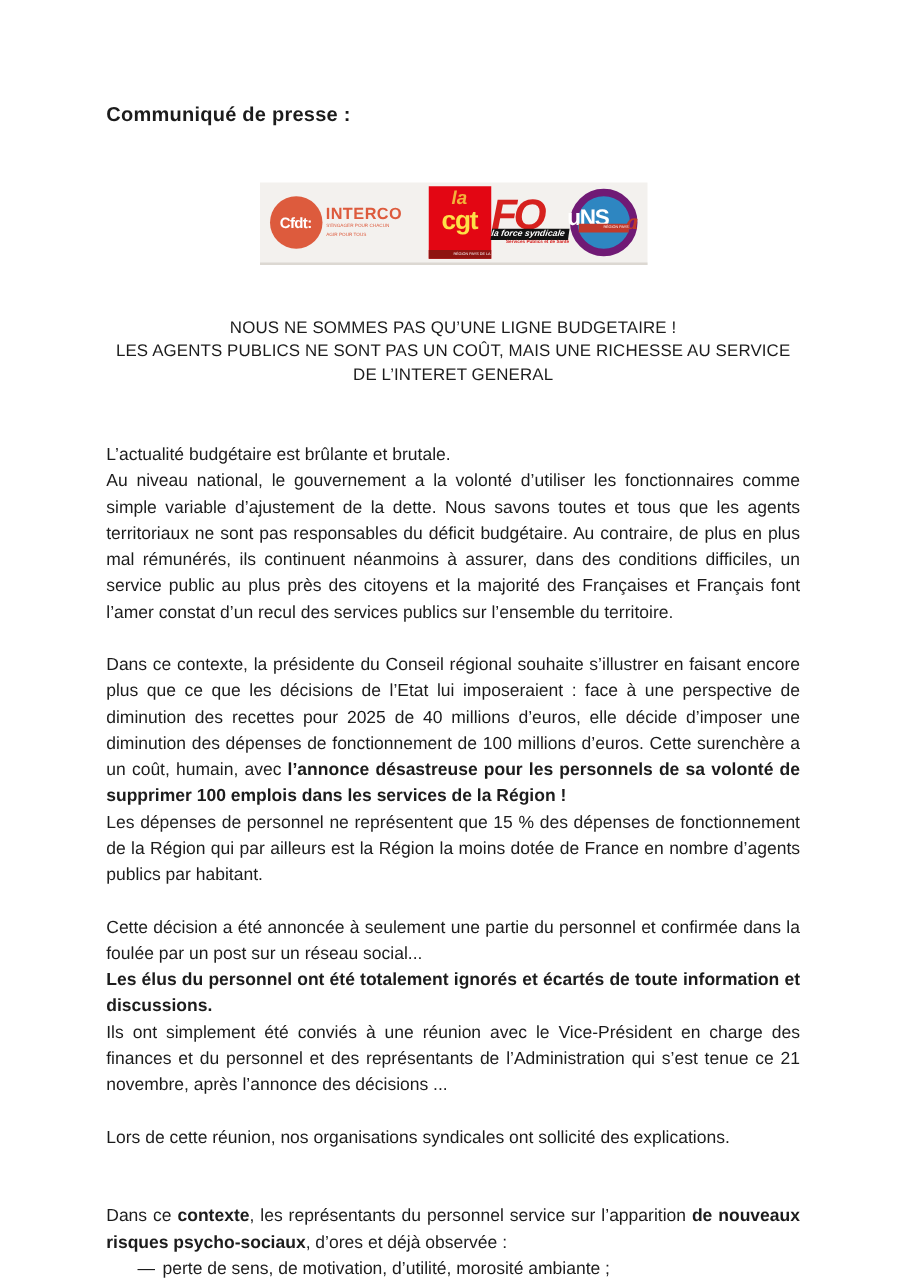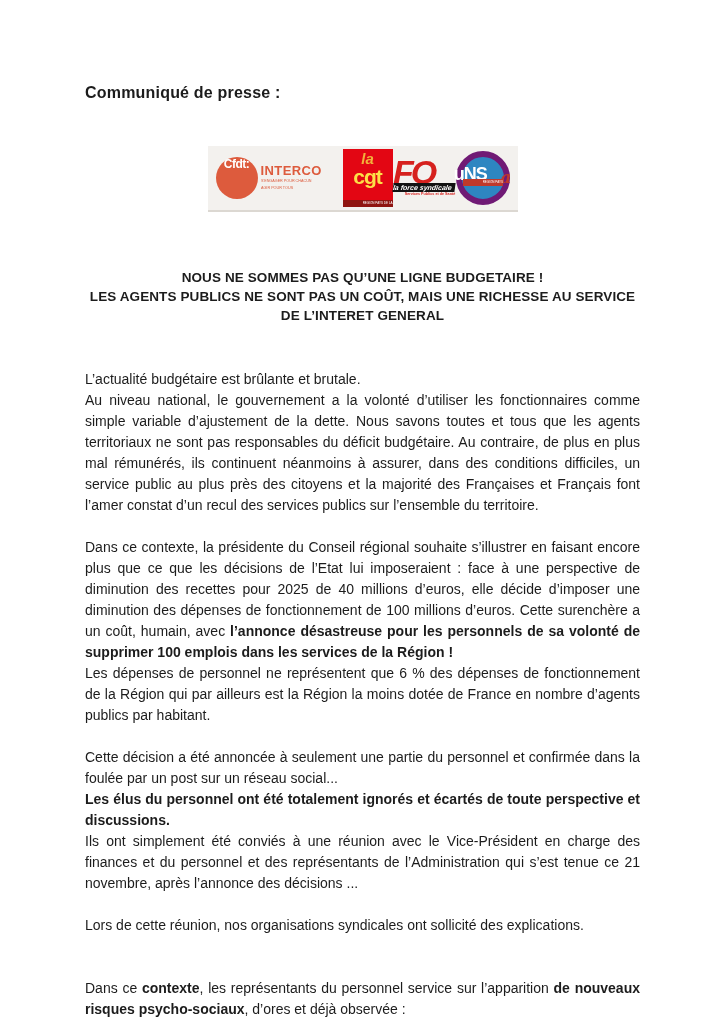--- a/index.html
+++ b/index.html
@@ -37,21 +37,21 @@
     align-items: center;
     justify-content: space-between;
     padding: 0 8px;
   }
   .logo { display: flex; align-items: center; }
 
   
   .cfdt-circle {
     width: 42px; height: 42px; border-radius: 50%;
     background: #dd5b3d; color: #ffffff;
-    display: flex; align-items: flex-start; justify-content: center;
+    display: flex; align-items: center; justify-content: center;
     font-weight: bold; font-size: 12px; letter-spacing: -0.5px;
     flex: none;
   }
   .cfdt-right { margin-left: 3px; line-height: 1.1; }
   .cfdt-name { color: #dd5b3d; font-weight: bold; font-size: 13px; letter-spacing: 0.4px; }
   .cfdt-tag  { color: #dd5b3d; font-size: 6px; transform: scale(0.62); transform-origin: left center; white-space: nowrap; line-height: 1.2; }
 
   
   .cgt-box {
     width: 50px; height: 58px; background: #e30613;
@@ -100,23 +100,23 @@
   .unsa-accent  { color: #c0392b; font-family: "DejaVu Serif", serif; font-style: italic; font-weight: bold; font-size: 16px; margin-top: -2px; }
   .unsa-banner {
     position: absolute; left: 1px; right: 1px; bottom: 13px; height: 7px;
     background: #c0392b; color: #ffffff; font-size: 6px; line-height: 7px;
     text-align: center; white-space: nowrap; overflow: hidden;
   }
   .unsa-banner span { display: inline-block; transform: scale(0.5); transform-origin: center; }
 
   
   .headline {
-    margin: 56px auto 0;
+    margin: 40px auto 0;
     text-align: center;
-    font-weight: bold;
+    font-weight: normal;
     font-size: 13.5px;
     line-height: 19px;
     letter-spacing: 0.1px;
   }
 
   
   .body-text { margin-top: 44px; font-size: 14px; line-height: 21px; text-align: justify; }
   .body-text p { margin: 0; }
   .group { margin-bottom: 21px; }
   .group-gap-large { margin-top: 42px; }
@@ -177,26 +177,26 @@
 
   <div class="body-text">
 
     <div class="group">
       <p>L’actualité budgétaire est brûlante et brutale.</p>
       <p>Au niveau national, le gouvernement a la volonté d’utiliser les fonctionnaires comme simple variable d’ajustement de la dette. Nous savons toutes et tous que les agents territoriaux ne sont pas responsables du déficit budgétaire. Au contraire, de plus en plus mal rémunérés, ils continuent néanmoins à assurer, dans des conditions difficiles, un service public au plus près des citoyens et la majorité des Françaises et Français font l’amer constat d’un recul des services publics sur l’ensemble du territoire.</p>
     </div>
 
     <div class="group">
       <p><span>Dans ce contexte, la présidente du Conseil régional souhaite s’illustrer en faisant encore plus que ce que les décisions de l’Etat lui imposeraient : face à une perspective de diminution des recettes pour 2025 de 40 millions d’euros, elle décide d’imposer une diminution des dépenses de fonctionnement de 100 millions d’euros. Cette surenchère a un coût, humain, avec </span><span class="b">l’annonce désastreuse pour les personnels de sa volonté de supprimer 100 emplois dans les services de la Région !</span></p>
-      <p>Les dépenses de personnel ne représentent que 6 % des dépenses de fonctionnement de la Région qui par ailleurs est la Région la moins dotée de France en nombre d’agents publics par habitant.</p>
+      <p>Les dépenses de personnel ne représentent que 15 % des dépenses de fonctionnement de la Région qui par ailleurs est la Région la moins dotée de France en nombre d’agents publics par habitant.</p>
     </div>
 
     <div class="group">
       <p>Cette décision a été annoncée à seulement une partie du personnel et confirmée dans la foulée par un post sur un réseau social...</p>
-      <p class="b">Les élus du personnel ont été totalement ignorés et écartés de toute perspective et discussions.</p>
+      <p class="b">Les élus du personnel ont été totalement ignorés et écartés de toute information et discussions.</p>
       <p>Ils ont simplement été conviés à une réunion avec le Vice-Président en charge des finances et du personnel et des représentants de l’Administration qui s’est tenue ce 21 novembre, après l’annonce des décisions ...</p>
     </div>
 
     <div class="group">
       <p>Lors de cette réunion, nos organisations syndicales ont sollicité des explications.</p>
     </div>
 
     <div class="group group-gap-large">
       <p><span>Dans ce </span><span class="b">contexte</span><span>, les représentants du personnel service sur l’apparition </span><span class="b">de nouveaux risques psycho-sociaux</span><span>, d’ores et déjà observée :</span></p>
       <div class="bullet-row">

